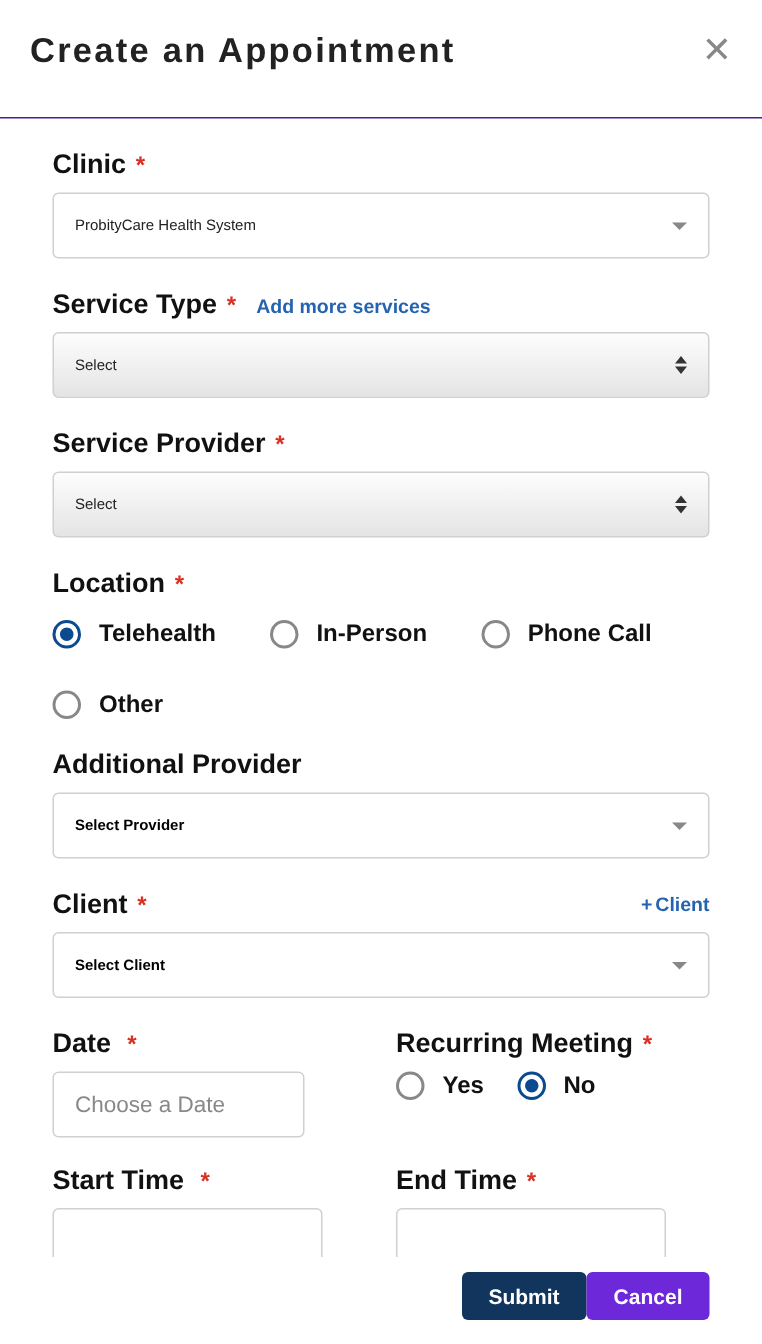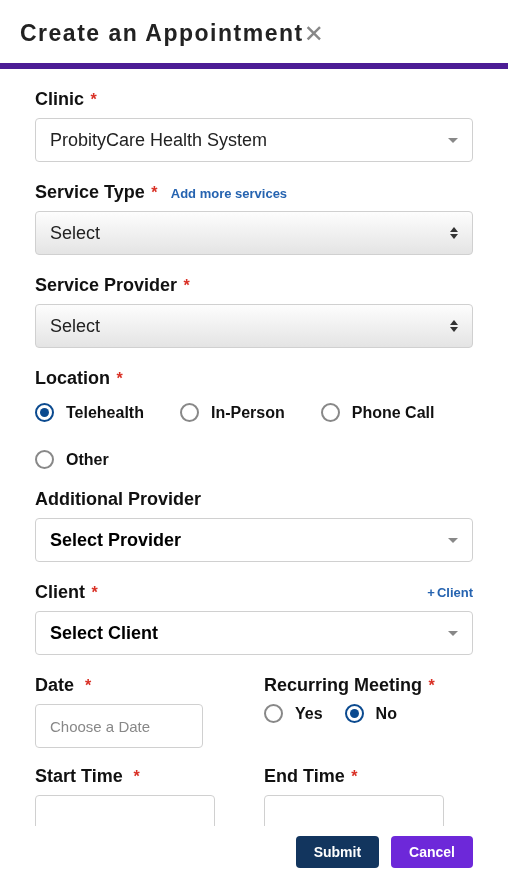--- a/index.html
+++ b/index.html
@@ -6,23 +6,24 @@
     body {
       font-family: -apple-system, BlinkMacSystemFont, "Segoe UI", Helvetica, Arial, sans-serif;
       width: 508px;
       height: 896px;
       background: #fff;
       color: #1a1a1a;
     }
     .modal { width: 100%; height: 100%; display: flex; flex-direction: column; }
     .modal-header {
       display: flex;
-      align-items: center;
-      padding: 20px 20px 16px 20px;
-      border-bottom: 6px solid #4c1d95;
+      justify-content: space-between;
+      align-items: center;
+      padding: 20px 20px 31px 20px;
+      border-bottom: 1px solid #4c1d95;
     }
     .modal-title {
       font-size: 23px;
       font-weight: 700;
       letter-spacing: 1.5px;
       color: #222;
     }
     .close-btn {
       font-size: 24px;
       color: #888;
@@ -60,21 +61,21 @@
     .select-box {
       width: 100%;
       height: 44px;
       border: 1px solid #d0d0d0;
       border-radius: 4px;
       background: #fff;
       padding: 0 14px;
       display: flex;
       align-items: center;
       justify-content: space-between;
-      font-size: 18px;
+      font-size: 10px;
       color: #222;
       cursor: pointer;
     }
     .select-box.placeholder { color: #000000; font-weight: 600; }
     .select-box.grad {
       background: linear-gradient(#fdfdfd, #e4e4e4);
     }
     .chev {
       width: 0; height: 0;
       border-left: 5px solid transparent;
@@ -137,22 +138,22 @@
       background: #fff;
       padding: 0 14px;
       font-size: 15px;
       color: #222;
     }
     .input-box::placeholder { color: #888; }
     .date-box { width: 168px; }
     .footer {
       display: flex;
       justify-content: flex-end;
-      gap: 12px;
-      padding: 10px 35px 28px 35px;
+      gap: 0;
+      padding: 10px 35px 16px 35px;
     }
     .btn {
       border: none;
       border-radius: 4px;
       padding: 8px 18px;
       font-size: 14px;
       font-weight: 600;
       color: #fff;
       cursor: pointer;
     }

